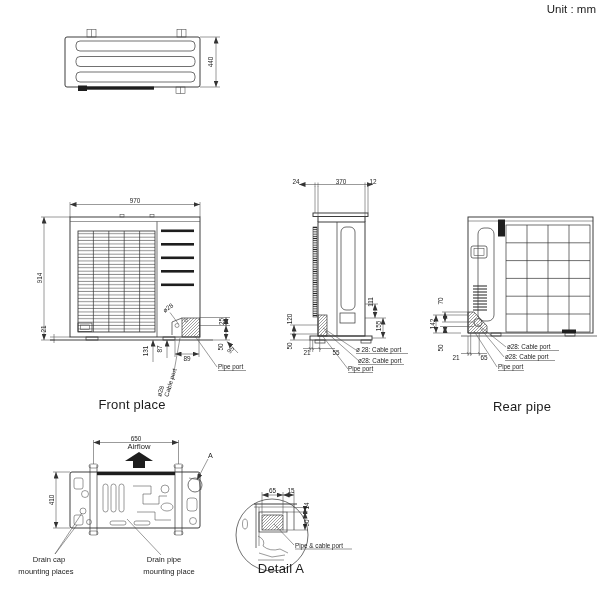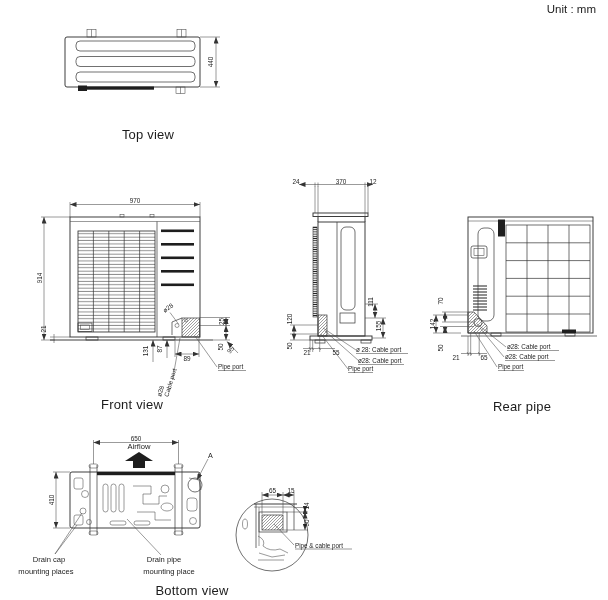--- a/index.html
+++ b/index.html
@@ -57,21 +57,20 @@
       <path class="tn" d="M151.5,11.5 V19"></path>
       <rect class="tn" x="146" y="69" width="9" height="6.5"></rect>
       <path class="tn" d="M150.5,69 V75.5"></path>
       <rect class="dk" x="48" y="68.5" width="76" height="3.2"></rect>
       <rect class="dk" x="48" y="67.5" width="9" height="5.5"></rect>
       <path class="tn" d="M170,19 H190 M170,69 H190"></path>
       <path class="tn" d="M186,19 V69" marker-start="url(#arr)" marker-end="url(#arr)"></path>
     </g>
     <text class="dtx" text-anchor="middle" transform="translate(182.5,44) rotate(-90)">440</text>
   </svg>
-  <div class="cap" style="left:93px;top:127px">Top view</div>
 
   <svg class="view" style="left:25px;top:190px" width="250" height="222" viewBox="0 0 250 222">
     <g>
       <rect class="ln" x="45" y="27" width="130" height="120"></rect>
       <path class="tn" d="M45,31.5 H175"></path>
       <rect class="tn" x="95" y="24.6" width="4" height="2.4"></rect>
       <rect class="tn" x="125" y="24.6" width="4" height="2.4"></rect>
       <path class="l7" d="M132,31.5 V147"></path>
       <rect class="grillef" x="53" y="41" width="77" height="101"></rect>
       <path class="l7" d="M68.4,41 V142 M83.8,41 V142 M99.2,41 V142 M114.6,41 V142"></path>
@@ -119,21 +118,21 @@
     <text class="dtx" text-anchor="middle" transform="translate(198.5,131.5) rotate(-90)">25</text>
     <text class="dtx" text-anchor="middle" transform="translate(198,157) rotate(-90)">50</text>
     <text class="dtx" transform="translate(205,164) rotate(-50)">95</text>
     <text class="dtx" transform="translate(140,123) rotate(-38)">ø28</text>
     <text class="ltx" x="193" y="179">Pipe port</text>
     <g transform="translate(136,207) rotate(-73)">
       <text class="ltx" x="0" y="0">ø28</text>
       <text class="ltx" x="2" y="7">Cable port</text>
     </g>
   </svg>
-  <div class="cap" style="left:77px;top:397px">Front view</div>
+  <div class="cap" style="left:77px;top:397px">Front place</div>
 
   <svg class="view" style="left:285px;top:178px" width="135" height="237" viewBox="0 0 135 237">
     <g>
       <rect class="ln" x="28" y="35" width="55" height="3.5"></rect>
       <rect class="ln" x="33" y="44" width="47" height="114"></rect>
       <path class="l7" d="M33,38.5 V44 M80,38.5 V44"></path>
       <rect class="louvf" x="28" y="49" width="4" height="90"></rect>
       <path class="l7" d="M52,44 V158"></path>
       <rect class="l7" x="56" y="49" width="14" height="83" rx="5"></rect>
       <rect class="l7" x="55" y="135" width="15" height="10"></rect>
@@ -256,21 +255,20 @@
     <rect class="dk" x="118" y="33" width="12" height="7"></rect>
     <text class="atx" text-anchor="middle" x="124" y="21">Airflow</text>
     <text class="mtx" x="193" y="30">A</text>
     <text class="dtx" text-anchor="middle" x="121" y="12.5">650</text>
     <text class="dtx" text-anchor="middle" transform="translate(38.5,72) rotate(-90)">410</text>
     <text class="atx" text-anchor="middle" x="34" y="134">Drain cap</text>
     <text class="atx" text-anchor="middle" x="31" y="146">mounting places</text>
     <text class="atx" text-anchor="middle" x="149" y="134">Drain pipe</text>
     <text class="atx" text-anchor="middle" x="154" y="146">mounting place</text>
   </svg>
-  <div class="cap" style="left:137px;top:583px">Bottom view</div>
 
   <svg class="view" style="left:228px;top:468px" width="145" height="112" viewBox="0 0 145 112">
     <g>
       <circle class="l7" cx="44" cy="67" r="36"></circle>
       <path class="ln" d="M26,36 H69"></path>
       <path class="tn" d="M26,39 H66"></path>
       <path class="l7" d="M28,36 V80"></path>
       <path class="tn" d="M31,39 V78"></path>
       <rect class="l7" x="31" y="44" width="28" height="20"></rect>
       <rect class="hatchf" x="34" y="47" width="21" height="15"></rect>
@@ -289,14 +287,15 @@
       <path class="tn" d="M77,44 V62" marker-start="url(#arr)" marker-end="url(#arr)"></path>
       <path class="tn" d="M46,56 L66,77"></path>
       <path class="tn" d="M67,81 H124"></path>
     </g>
     <text class="dtx" text-anchor="middle" x="44.5" y="24.5">65</text>
     <text class="dtx" text-anchor="middle" x="63" y="24.5">15</text>
     <text class="dtx" text-anchor="middle" transform="translate(81,38) rotate(-90)">14</text>
     <text class="dtx" text-anchor="middle" transform="translate(81,55) rotate(-90)">50</text>
     <text class="ltx" x="67" y="79.5">Pipe &amp; cable port</text>
   </svg>
+  <div class="cap" style="left:226px;top:561px">Detail A</div>
 
 </div>
 
 </body></html>

